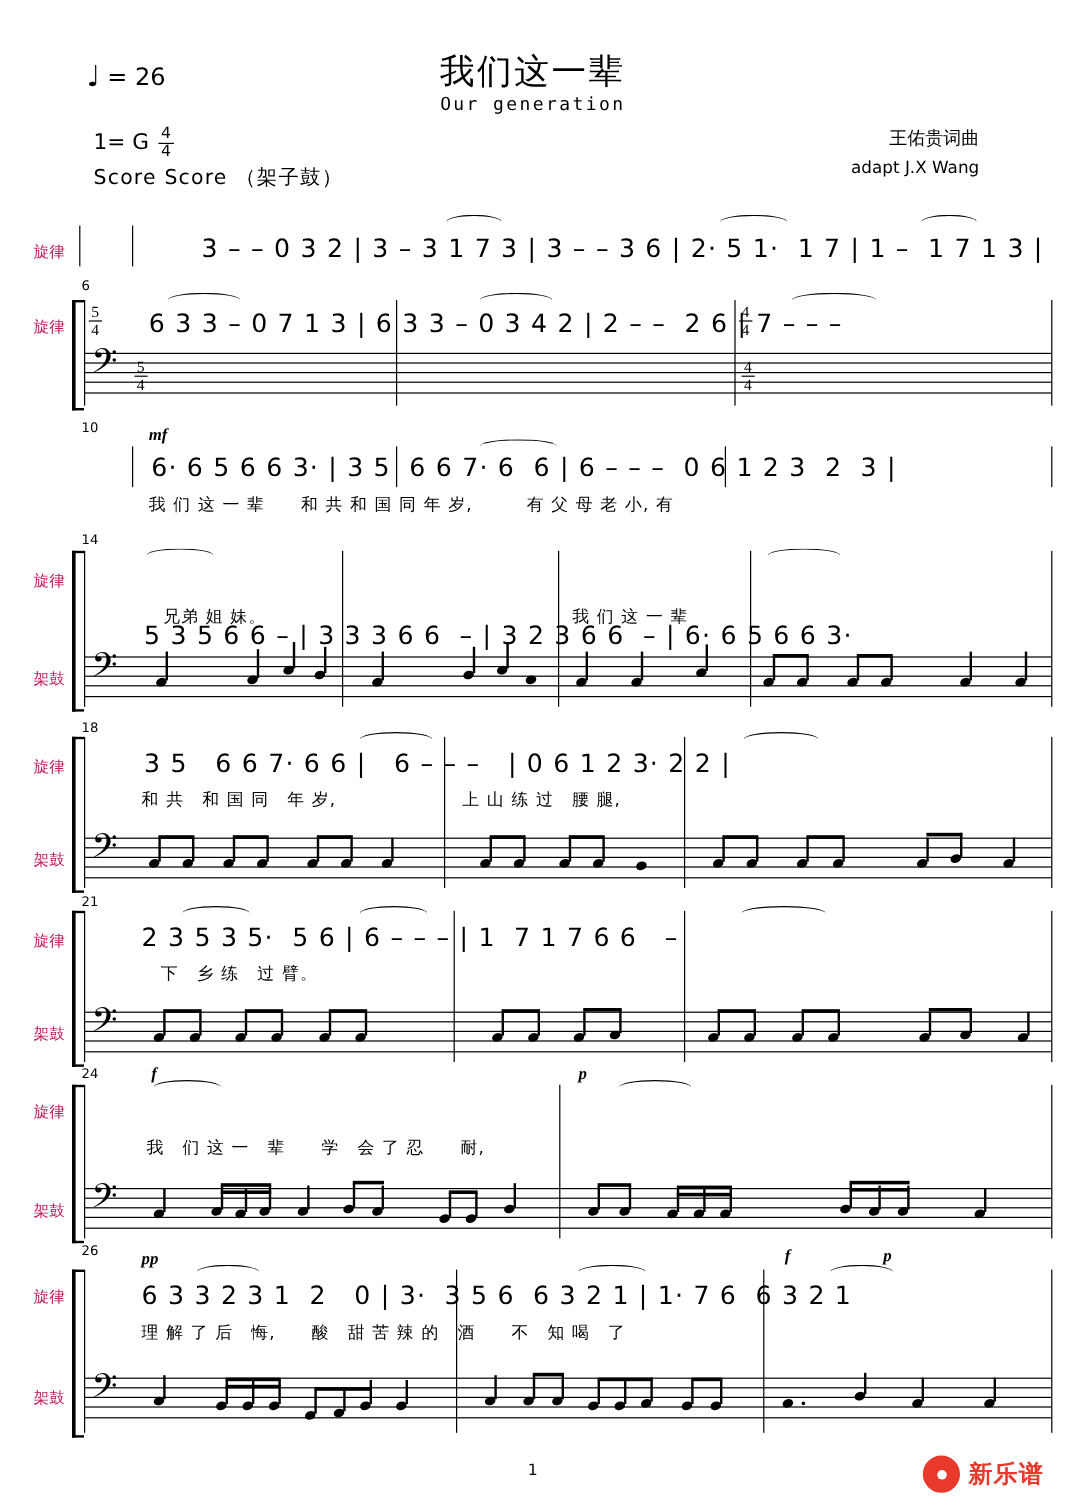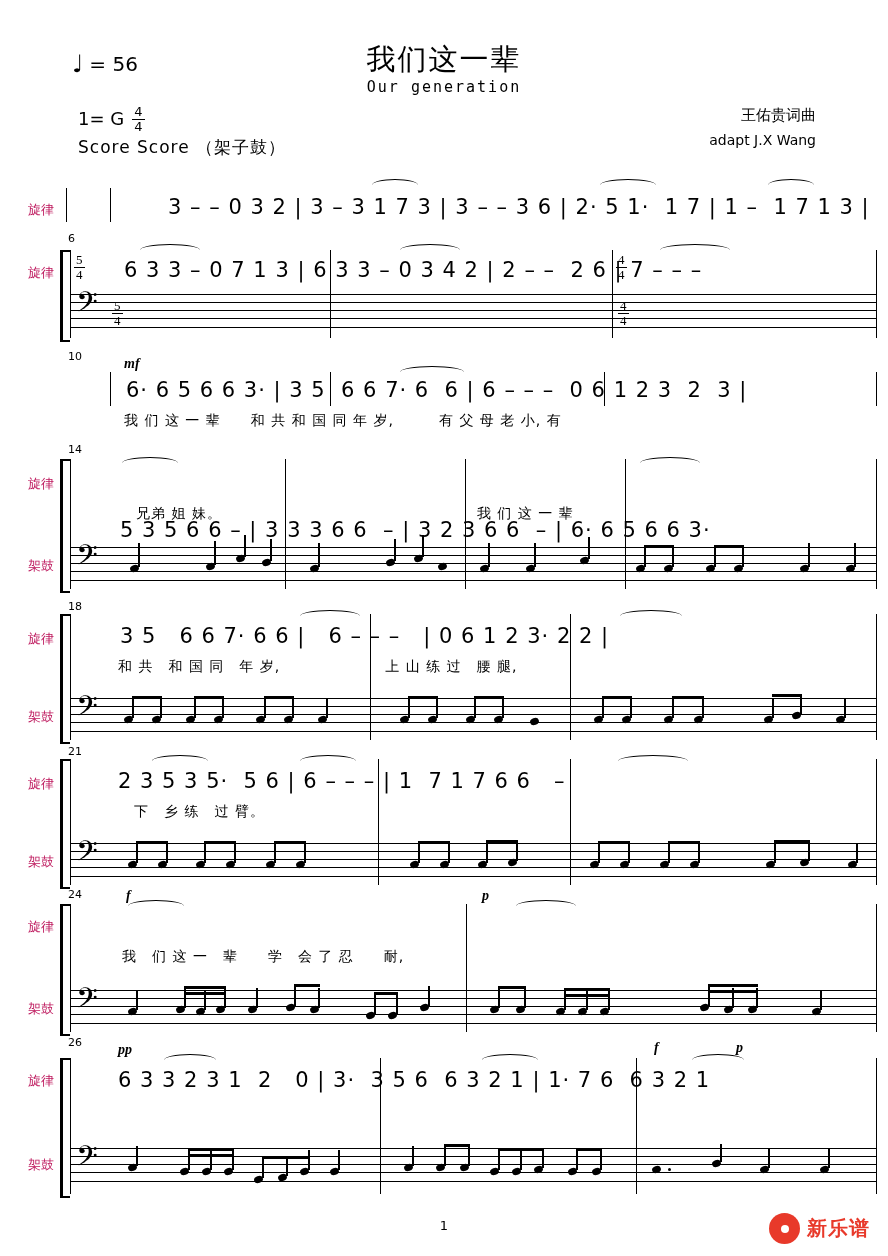--- a/index.html
+++ b/index.html
@@ -246,21 +246,21 @@
     letter-spacing: 1px;
   }
 </style>
 </head>
 <body>
 
 <div class="page">
 
   <div class="tempo">
     <span class="note-glyph">♩</span>
-    <span>= 56</span>
+    <span>= 26</span>
   </div>
 
   <div class="title-cn">我们这一辈</div>
   <div class="title-en">Our generation</div>
 
   <div class="keysig">
     <span>1= G</span>
     <span class="frac">
       <span class="num">4</span>
       <span class="den">4</span>
@@ -621,20 +621,21 @@
     <div class="barline" style="left:70px; top:20px; height:136px;"></div>
     <div class="barline" style="left:380px; top:20px; height:136px;"></div>
     <div class="barline" style="left:636px; top:20px; height:136px;"></div>
     <div class="barline" style="left:876px; top:20px; height:136px;"></div>
 
     <div class="slur" style="left:164px; top:16px; width:52px;"></div>
     <div class="slur" style="left:482px; top:16px; width:56px;"></div>
     <div class="slur" style="left:692px; top:16px; width:52px;"></div>
 
     <div class="jianpu" style="left:118px; top:30px;">6 3 3 2 3 1  2   0 | 3·  3 5 6  6 3 2 1 | 1· 7 6  6 3 2 1</div>
+    <div class="lyrics" style="left:118px; top:64px;">理 解 了 后　悔,　　酸　甜 苦 辣 的　酒　　不　知 喝　了</div>
 
     <div class="staff" style="left:70px; top:110px; width:806px; height:32px;">
       <div class="ln" style="top:7px;"></div>
       <div class="ln" style="top:15px;"></div>
       <div class="ln" style="top:23px;"></div>
     </div>
     <div class="clef" style="left:76px; top:104px;">𝄢</div>
 
     <div class="nh" style="left:128px; top:126px;"></div>
       <div class="stem" style="left:136px; top:108px; height:20px;"></div>

